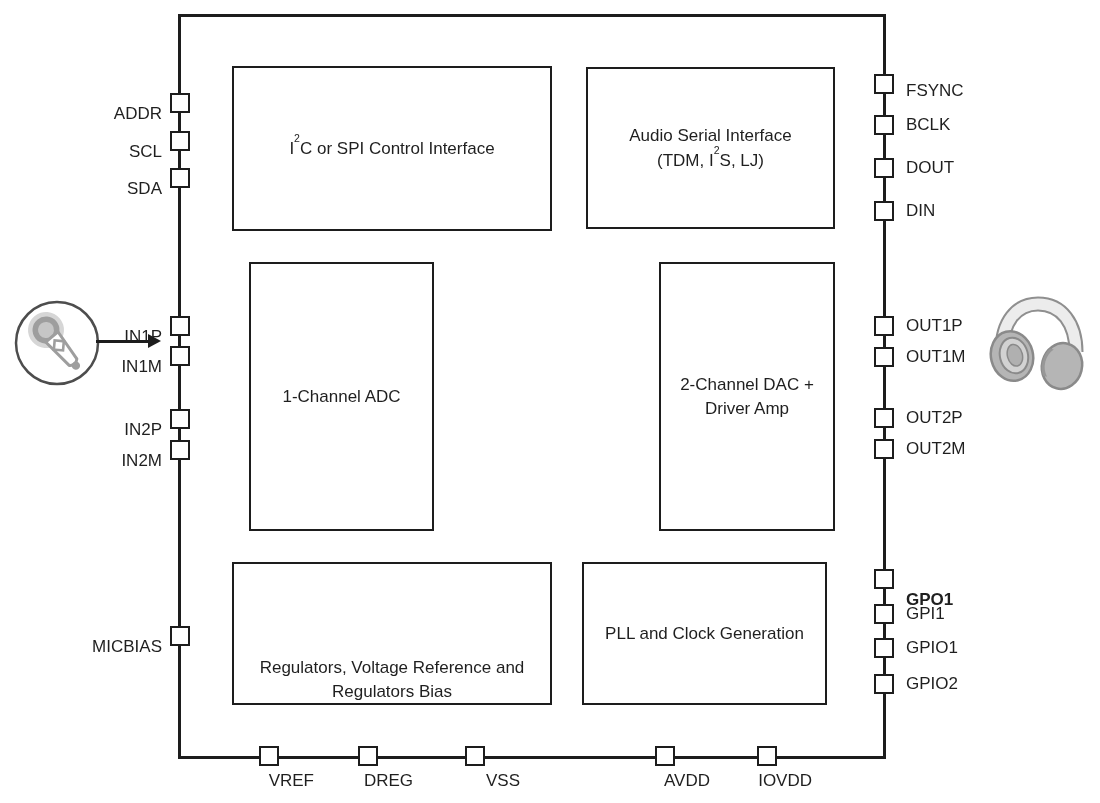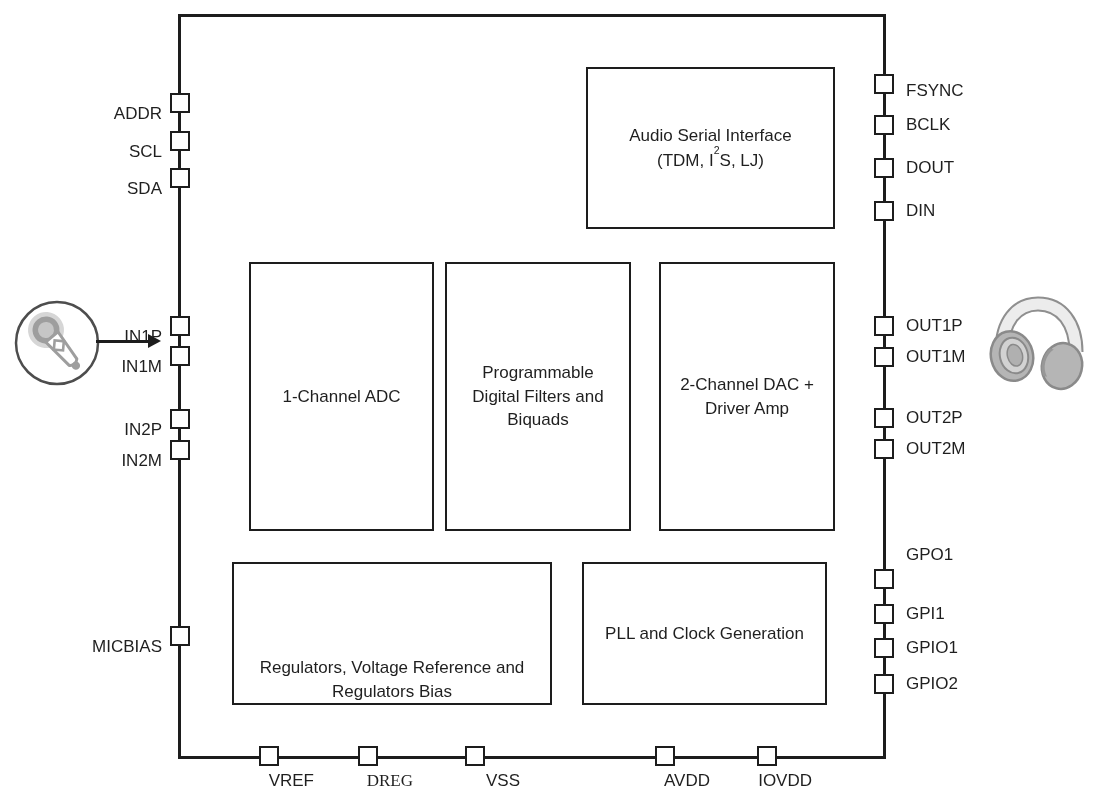--- a/index.html
+++ b/index.html
@@ -60,39 +60,35 @@
     border-bottom:7px solid transparent;
   }
 </style>
 </head>
 <body>
 
 <div class="canvas">
 
   <div class="chip-outline"></div>
 
+  <div class="block" style="left:232px;top:66px;width:316px;height:161px;">
+    <div><span>I</span><sup class="sup">2</sup><span>C or SPI Control Interface</span></div>
+  </div>
 
   <div class="block" style="left:586px;top:67px;width:245px;height:158px;">
     <div>
       <div>Audio Serial Interface</div>
       <div><span>(TDM, I</span><sup class="sup">2</sup><span>S, LJ)</span></div>
     </div>
   </div>
 
   <div class="block" style="left:249px;top:262px;width:181px;height:265px;">
     <div>1-Channel ADC</div>
   </div>
 
-  <div class="block" style="left:445px;top:262px;width:182px;height:265px;">
-    <div>
-      <div>Programmable</div>
-      <div>Digital Filters and</div>
-      <div>Biquads</div>
-    </div>
-  </div>
 
   <div class="block" style="left:659px;top:262px;width:172px;height:265px;">
     <div>
       <div>2-Channel DAC +</div>
       <div>Driver Amp</div>
     </div>
   </div>
 
   <div class="block" style="left:232px;top:562px;width:316px;height:139px;align-items:flex-end;">
     <div>
@@ -137,33 +133,33 @@
   <div class="pin" style="left:874px;top:674px;"></div>
 
   <div class="pin-label" style="left:906px;top:80px;">FSYNC</div>
   <div class="pin-label" style="left:906px;top:114px;">BCLK</div>
   <div class="pin-label" style="left:906px;top:157px;">DOUT</div>
   <div class="pin-label" style="left:906px;top:200px;">DIN</div>
   <div class="pin-label" style="left:906px;top:315px;">OUT1P</div>
   <div class="pin-label" style="left:906px;top:346px;">OUT1M</div>
   <div class="pin-label" style="left:906px;top:407px;">OUT2P</div>
   <div class="pin-label" style="left:906px;top:438px;">OUT2M</div>
-  <div class="pin-label" style="left:906px;top:544px;">GPO1</div>
+  <div class="pin-label" style="left:906px;top:589px;font-weight:bold;">GPO1</div>
   <div class="pin-label" style="left:906px;top:603px;">GPI1</div>
   <div class="pin-label" style="left:906px;top:637px;">GPIO1</div>
   <div class="pin-label" style="left:906px;top:673px;">GPIO2</div>
 
   <div class="pin" style="left:259px;top:746px;"></div>
   <div class="pin" style="left:358px;top:746px;"></div>
   <div class="pin" style="left:465px;top:746px;"></div>
   <div class="pin" style="left:655px;top:746px;"></div>
   <div class="pin" style="left:757px;top:746px;"></div>
 
   <div class="pin-label bottom-side" style="left:224px;top:770px;width:90px;">VREF</div>
-  <div class="pin-label bottom-side" style="left:323px;top:770px;width:90px;font-family:Liberation Serif, serif;">DREG</div>
+  <div class="pin-label bottom-side" style="left:323px;top:770px;width:90px;">DREG</div>
   <div class="pin-label bottom-side" style="left:430px;top:770px;width:90px;">VSS</div>
   <div class="pin-label bottom-side" style="left:620px;top:770px;width:90px;">AVDD</div>
   <div class="pin-label bottom-side" style="left:722px;top:770px;width:90px;">IOVDD</div>
 
   <svg class="abs" style="left:12px;top:299px;" width="90" height="90" viewBox="0 0 90 90">
     <circle cx="45" cy="44" r="41" fill="#ffffff" stroke="#4d4d4d" stroke-width="2.5"></circle>
     <g transform="translate(34,31) rotate(-40)">
       <circle cx="0" cy="0" r="18" fill="#d6d6d6"></circle>
       <circle cx="0" cy="0" r="13.5" fill="#9e9e9e"></circle>
       <circle cx="0" cy="0" r="8" fill="#c6c6c6"></circle>

